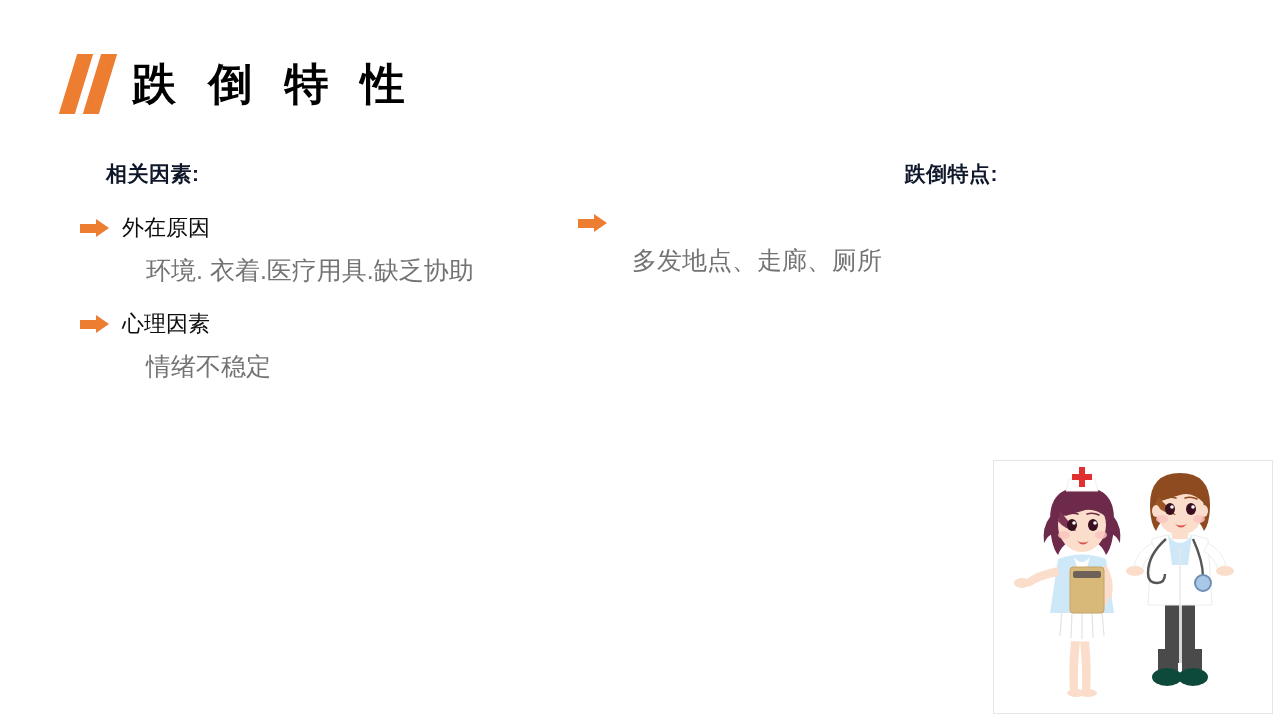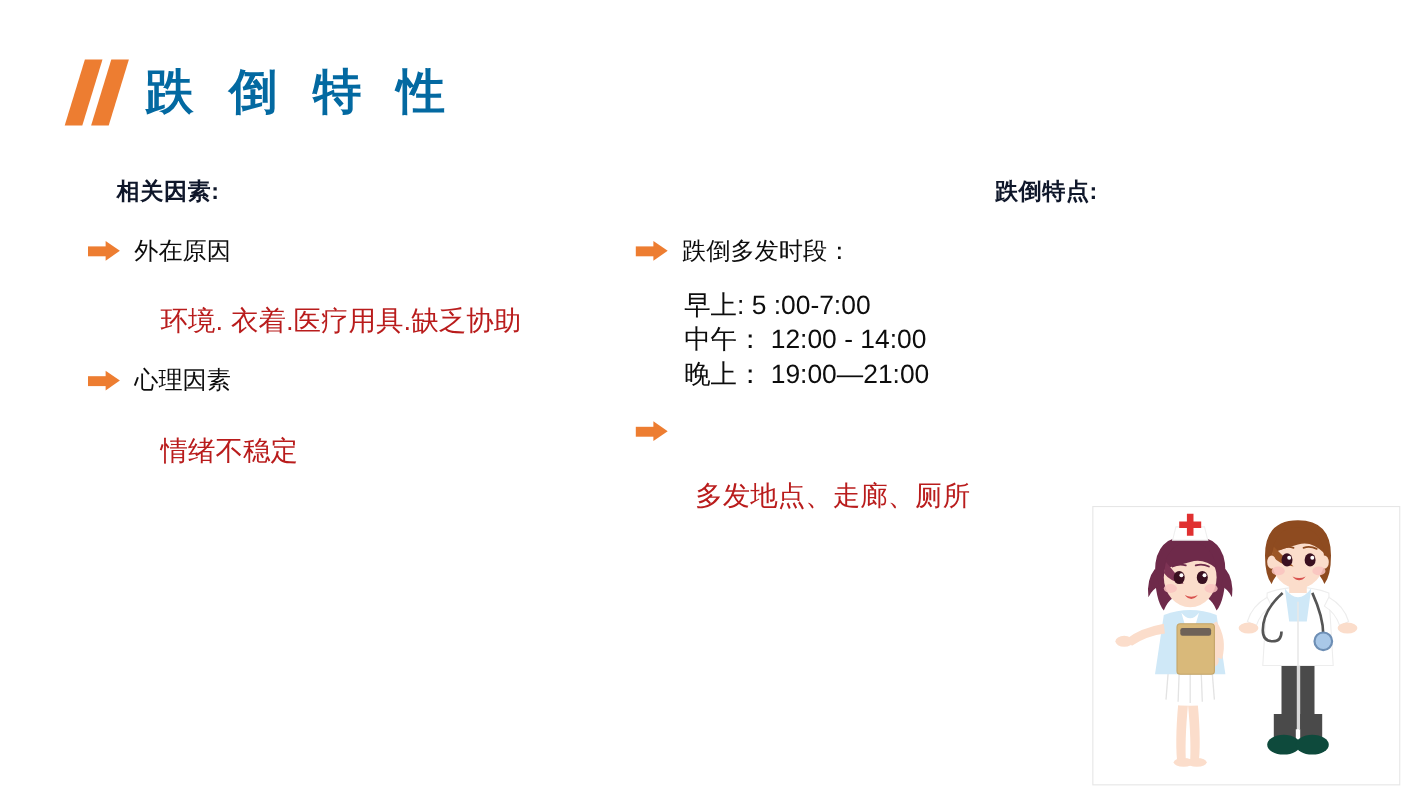--- a/index.html
+++ b/index.html
@@ -38,21 +38,21 @@
     height: 60px;
     background: #ED7D31;
     transform: skewX(-17deg);
     display: block;
   }
   .slash-mark i.s1 { left: 6px; }
   .slash-mark i.s2 { left: 30px; }
   .title-text {
     font-size: 44px;
     font-weight: bold;
-    color: #0369a1;
+    color: #000000;
     letter-spacing: 10px;
     line-height: 1;
     white-space: nowrap;
   }
 
   
   .col {
     position: absolute;
     top: 160px;
   }
@@ -101,23 +101,23 @@
   }
   .bullet-text {
     font-size: 22px;
     color: #0d0d0d;
     line-height: 1.25;
     white-space: nowrap;
   }
 
   .sub-text {
     font-size: 25px;
-    color: #b91c1c;
+    color: #737373;
     line-height: 1.3;
-    margin: 34px 0 24px 66px;
+    margin: 12px 0 24px 66px;
     white-space: nowrap;
   }
   .col-right .sub-text { margin-left: 54px; }
 
   .time-list {
     margin: 20px 0 26px 44px;
   }
   .time-list div {
     font-size: 24px;
     color: #0d0d0d;
@@ -180,34 +180,20 @@
     <div class="sub-text">情绪不稳定</div>
   </div>
 
 </div>
 
 <div class="col col-right">
 
   <div class="section-heading">跌倒特点:</div>
 
 
-  <div class="blk">
-    <div class="bullet-row">
-      <span class="arrow-icon">
-          <span class="shaft"></span>
-          <span class="head"></span>
-        </span>
-      <span class="bullet-text">跌倒多发时段：</span>
-    </div>
-    <div class="time-list">
-      <div>早上: 5 :00-7:00</div>
-      <div>中午：  12:00 - 14:00</div>
-      <div>晚上：  19:00—21:00</div>
-    </div>
-  </div>
 
   <div class="blk">
     <div class="bullet-row">
       <span class="arrow-icon">
           <span class="shaft"></span>
           <span class="head"></span>
         </span>
     </div>
     <div class="sub-text">多发地点、走廊、厕所</div>
   </div>

